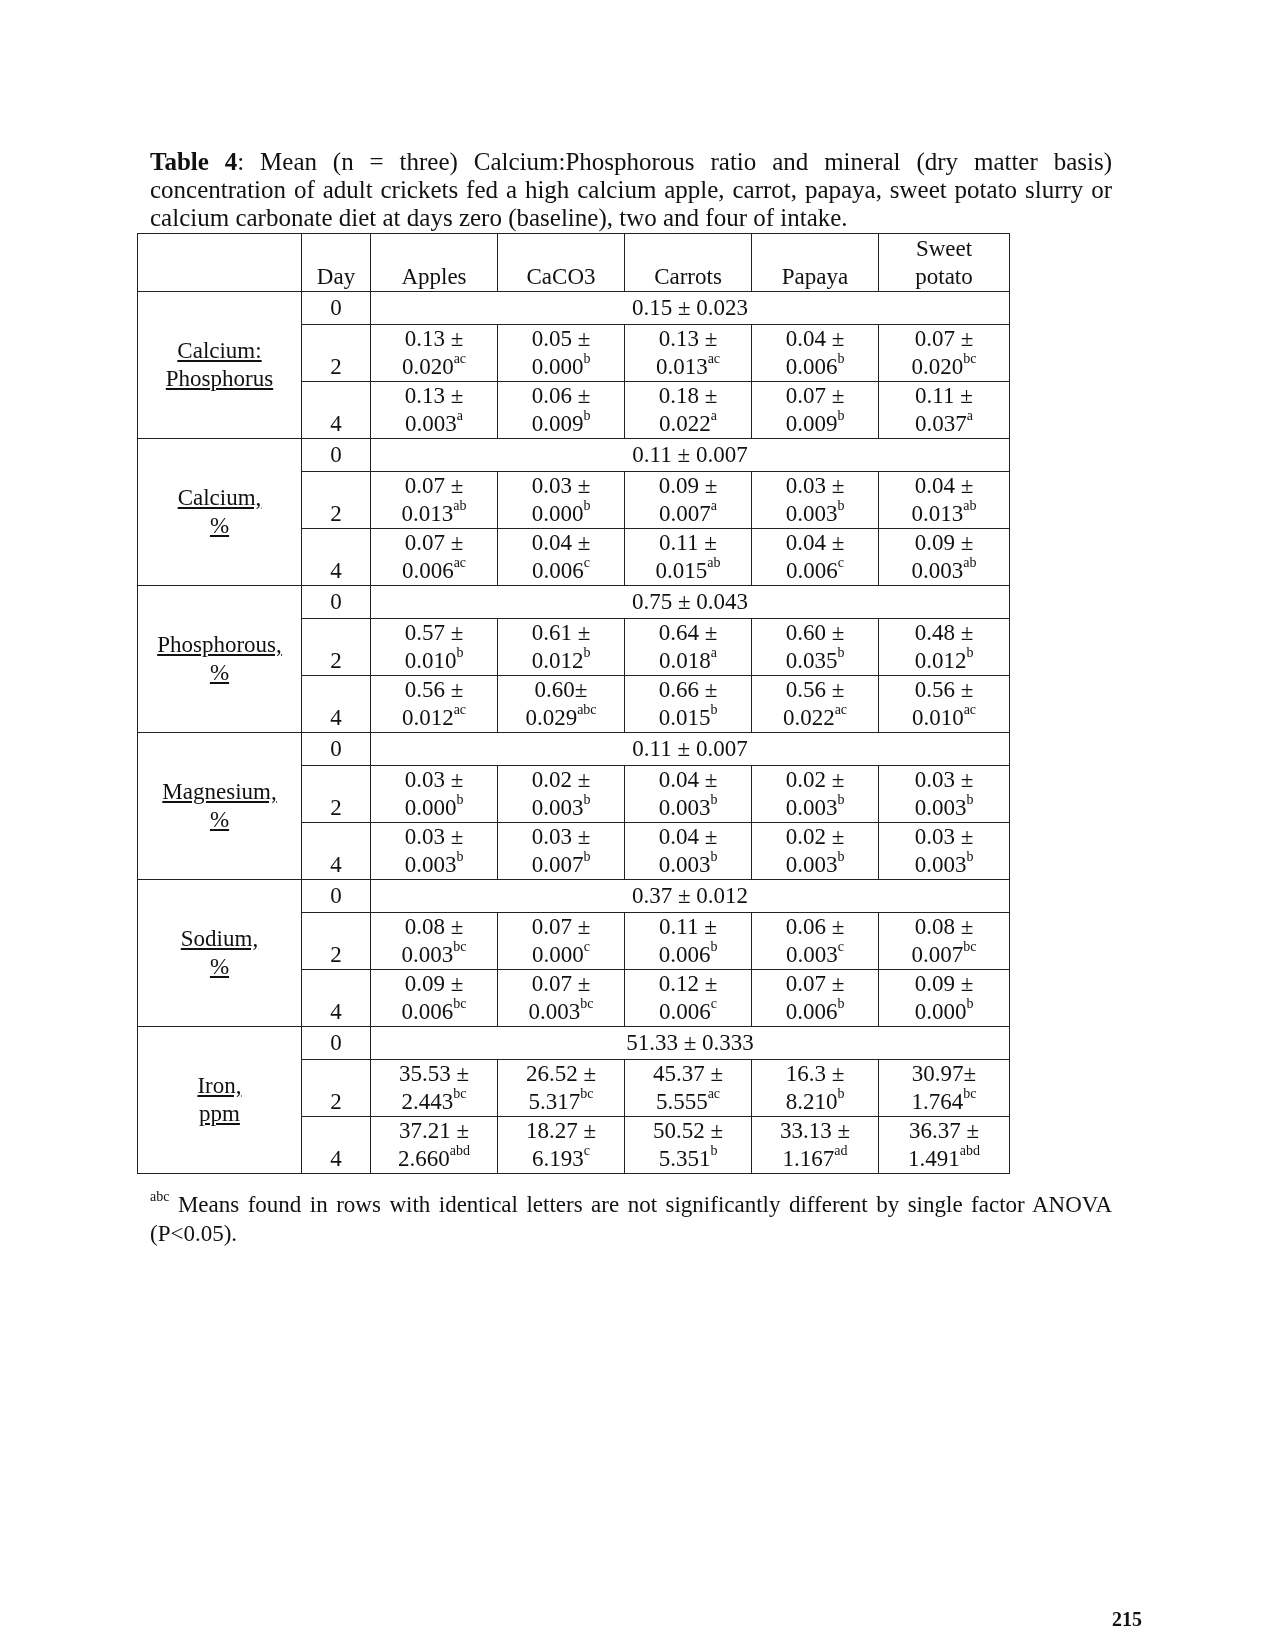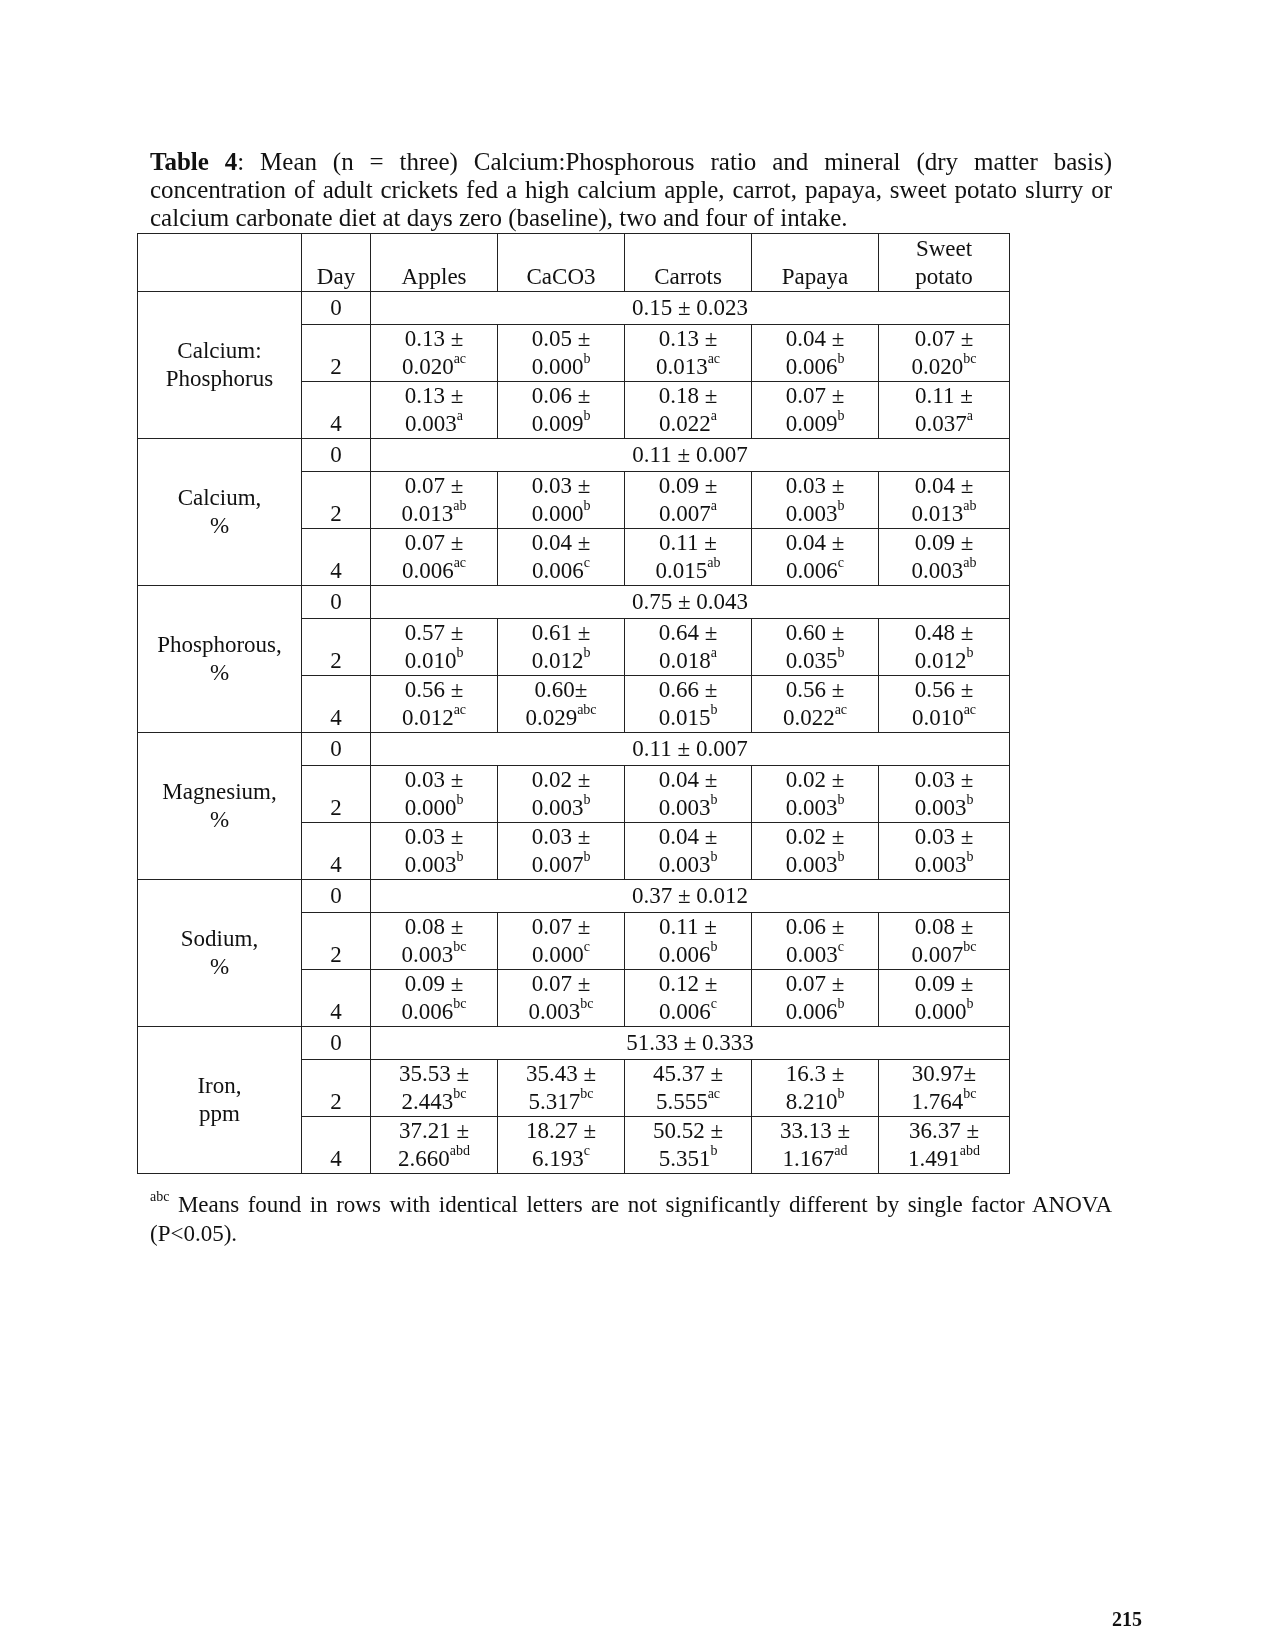--- a/index.html
+++ b/index.html
@@ -13,21 +13,21 @@
   }
   .caption b { font-weight: bold; }
   table.data {
     position: absolute; left: 137px; top: 233px;
     border-collapse: collapse; font-size: 23px; line-height: 28px;
   }
   table.data td, table.data th {
     border: 1.5px solid #222; text-align: center; font-weight: normal; padding: 0;
   }
   th.head { vertical-align: bottom; height: 57px; padding-bottom: 1px; margin-top: 46px; }
-  td.grp { vertical-align: middle; width: 163px; }
+  td.grp { vertical-align: middle; width: 163px; text-decoration: underline; }
   td.day { width: 68px; vertical-align: bottom; padding-bottom: 1px; }
   td.val { width: 126px; height: 56px; vertical-align: middle; }
   td.base { height: 32px; vertical-align: middle; }
   tr.r0 td.day { vertical-align: middle; padding-bottom: 0; }
   sup { font-size: 14px; line-height: 0; position: relative; top: -2px; vertical-align: super; }
   .notes {
     position: absolute; left: 150px; top: 1190px; width: 962px;
     font-size: 23px; line-height: 29px;
   }
   .notes p { margin: 0; text-align: justify; }
@@ -161,21 +161,21 @@
         <td class="val"><span>0.09 ±</span><br><span>0.000</span><sup>b</sup></td>
       </tr>
       <tr class="r0">
         <td class="grp" rowspan="3"><span>Iron,</span><br><span>ppm</span></td>
         <td class="day base">0</td>
         <td class="base" colspan="5">51.33 ± 0.333</td>
       </tr>
       <tr>
         <td class="day">2</td>
         <td class="val"><span>35.53 ±</span><br><span>2.443</span><sup>bc</sup></td>
-        <td class="val"><span>35.43 ±</span><br><span>5.317</span><sup>bc</sup></td>
+        <td class="val"><span>26.52 ±</span><br><span>5.317</span><sup>bc</sup></td>
         <td class="val"><span>45.37 ±</span><br><span>5.555</span><sup>ac</sup></td>
         <td class="val"><span>16.3 ±</span><br><span>8.210</span><sup>b</sup></td>
         <td class="val"><span>30.97±</span><br><span>1.764</span><sup>bc</sup></td>
       </tr>
       <tr>
         <td class="day">4</td>
         <td class="val"><span>37.21 ±</span><br><span>2.660</span><sup>abd</sup></td>
         <td class="val"><span>18.27 ±</span><br><span>6.193</span><sup>c</sup></td>
         <td class="val"><span>50.52 ±</span><br><span>5.351</span><sup>b</sup></td>
         <td class="val"><span>33.13 ±</span><br><span>1.167</span><sup>ad</sup></td>

